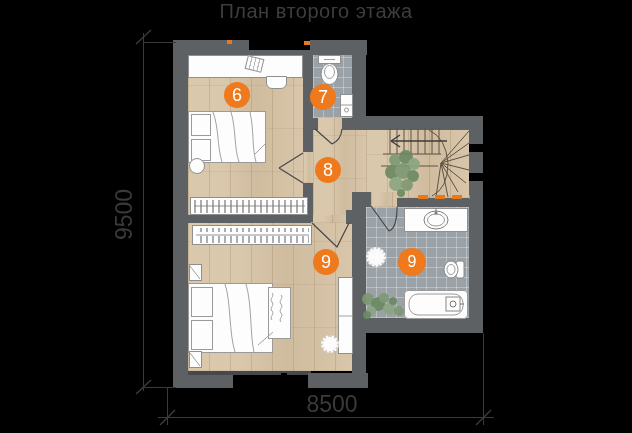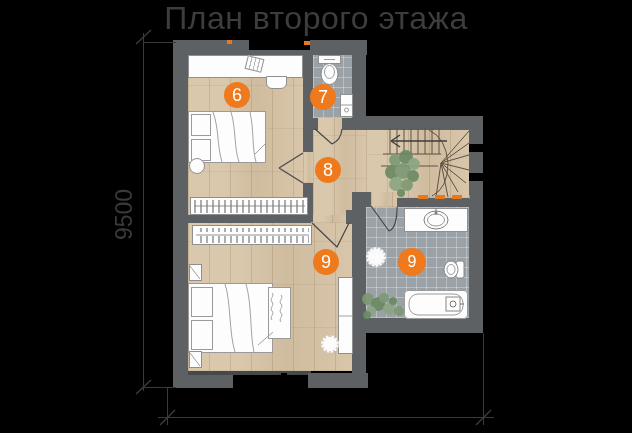--- a/index.html
+++ b/index.html
@@ -2,21 +2,21 @@
 <html><head>
 <meta charset="utf-8">
 <style>
   html,body{margin:0;padding:0;}
   body{
     width:632px;height:433px;background:#000;position:relative;overflow:hidden;
     font-family:"Liberation Sans", sans-serif;
   }
   .title{
     position:absolute;left:0;top:0;width:632px;text-align:center;
-    color:#3d3d3d;font-size:32px;font-weight:300;letter-spacing:0.5px;
+    color:#3d3d3d;font-size:20px;font-weight:300;letter-spacing:0.5px;
   }
   .plan{position:absolute;left:0;top:0;width:632px;height:433px;}
   .wall{position:absolute;background:#5e6163;}
   .wall-thin{position:absolute;background:#46484a;}
   .slit{position:absolute;background:#000;}
   .wood{
     position:absolute;background-color:#d6c2a4;
     background-image:
       repeating-linear-gradient(90deg, rgba(125,95,60,0.20) 0 1px, rgba(0,0,0,0) 1px 21px),
       repeating-linear-gradient(0deg, rgba(125,95,60,0.10) 0 1px, rgba(0,0,0,0) 1px 43px),
@@ -260,14 +260,15 @@
       <span>9</span>
     </div>
 
   <div class="dim-line" style="left:143px;top:33px;width:1px;height:358px;"></div>
   <div class="dim-line" style="left:143px;top:42px;width:33px;height:1px;"></div>
   <div class="dim-line" style="left:143px;top:387px;width:33px;height:1px;"></div>
   <div class="dim-line" style="left:158px;top:417px;width:336px;height:1px;"></div>
   <div class="dim-line" style="left:167px;top:388px;width:1px;height:37px;"></div>
   <div class="dim-line" style="left:483px;top:333px;width:1px;height:92px;"></div>
   <div class="dim-label rot" style="left:94px;top:201px;width:60px;">9500</div>
+  <div class="dim-label" style="left:297px;top:391px;width:70px;">8500</div>
 
 </div>
 
 </body></html>

